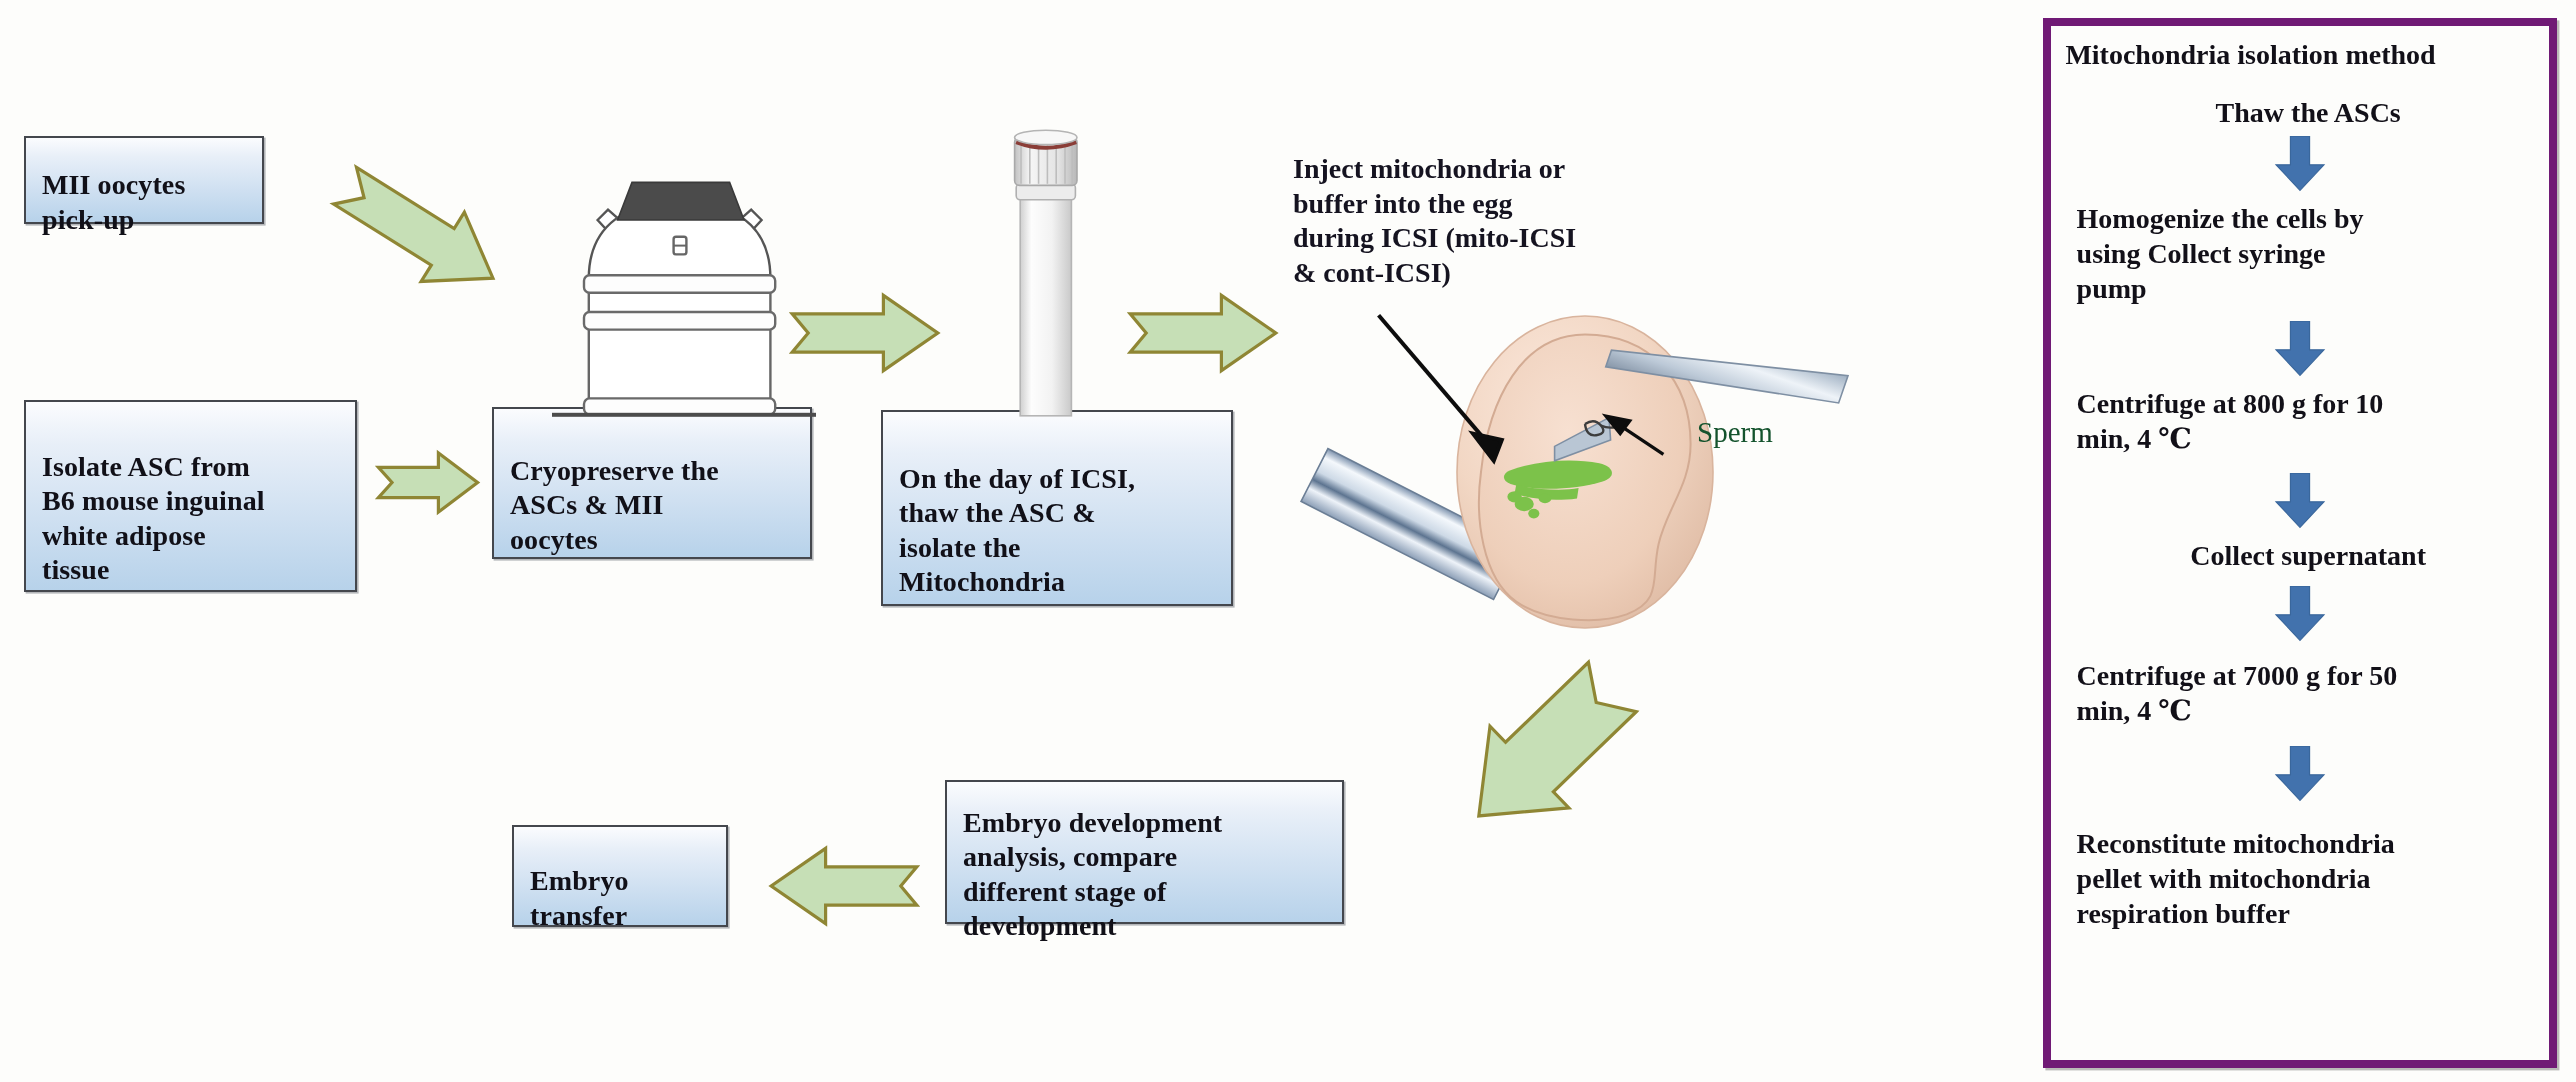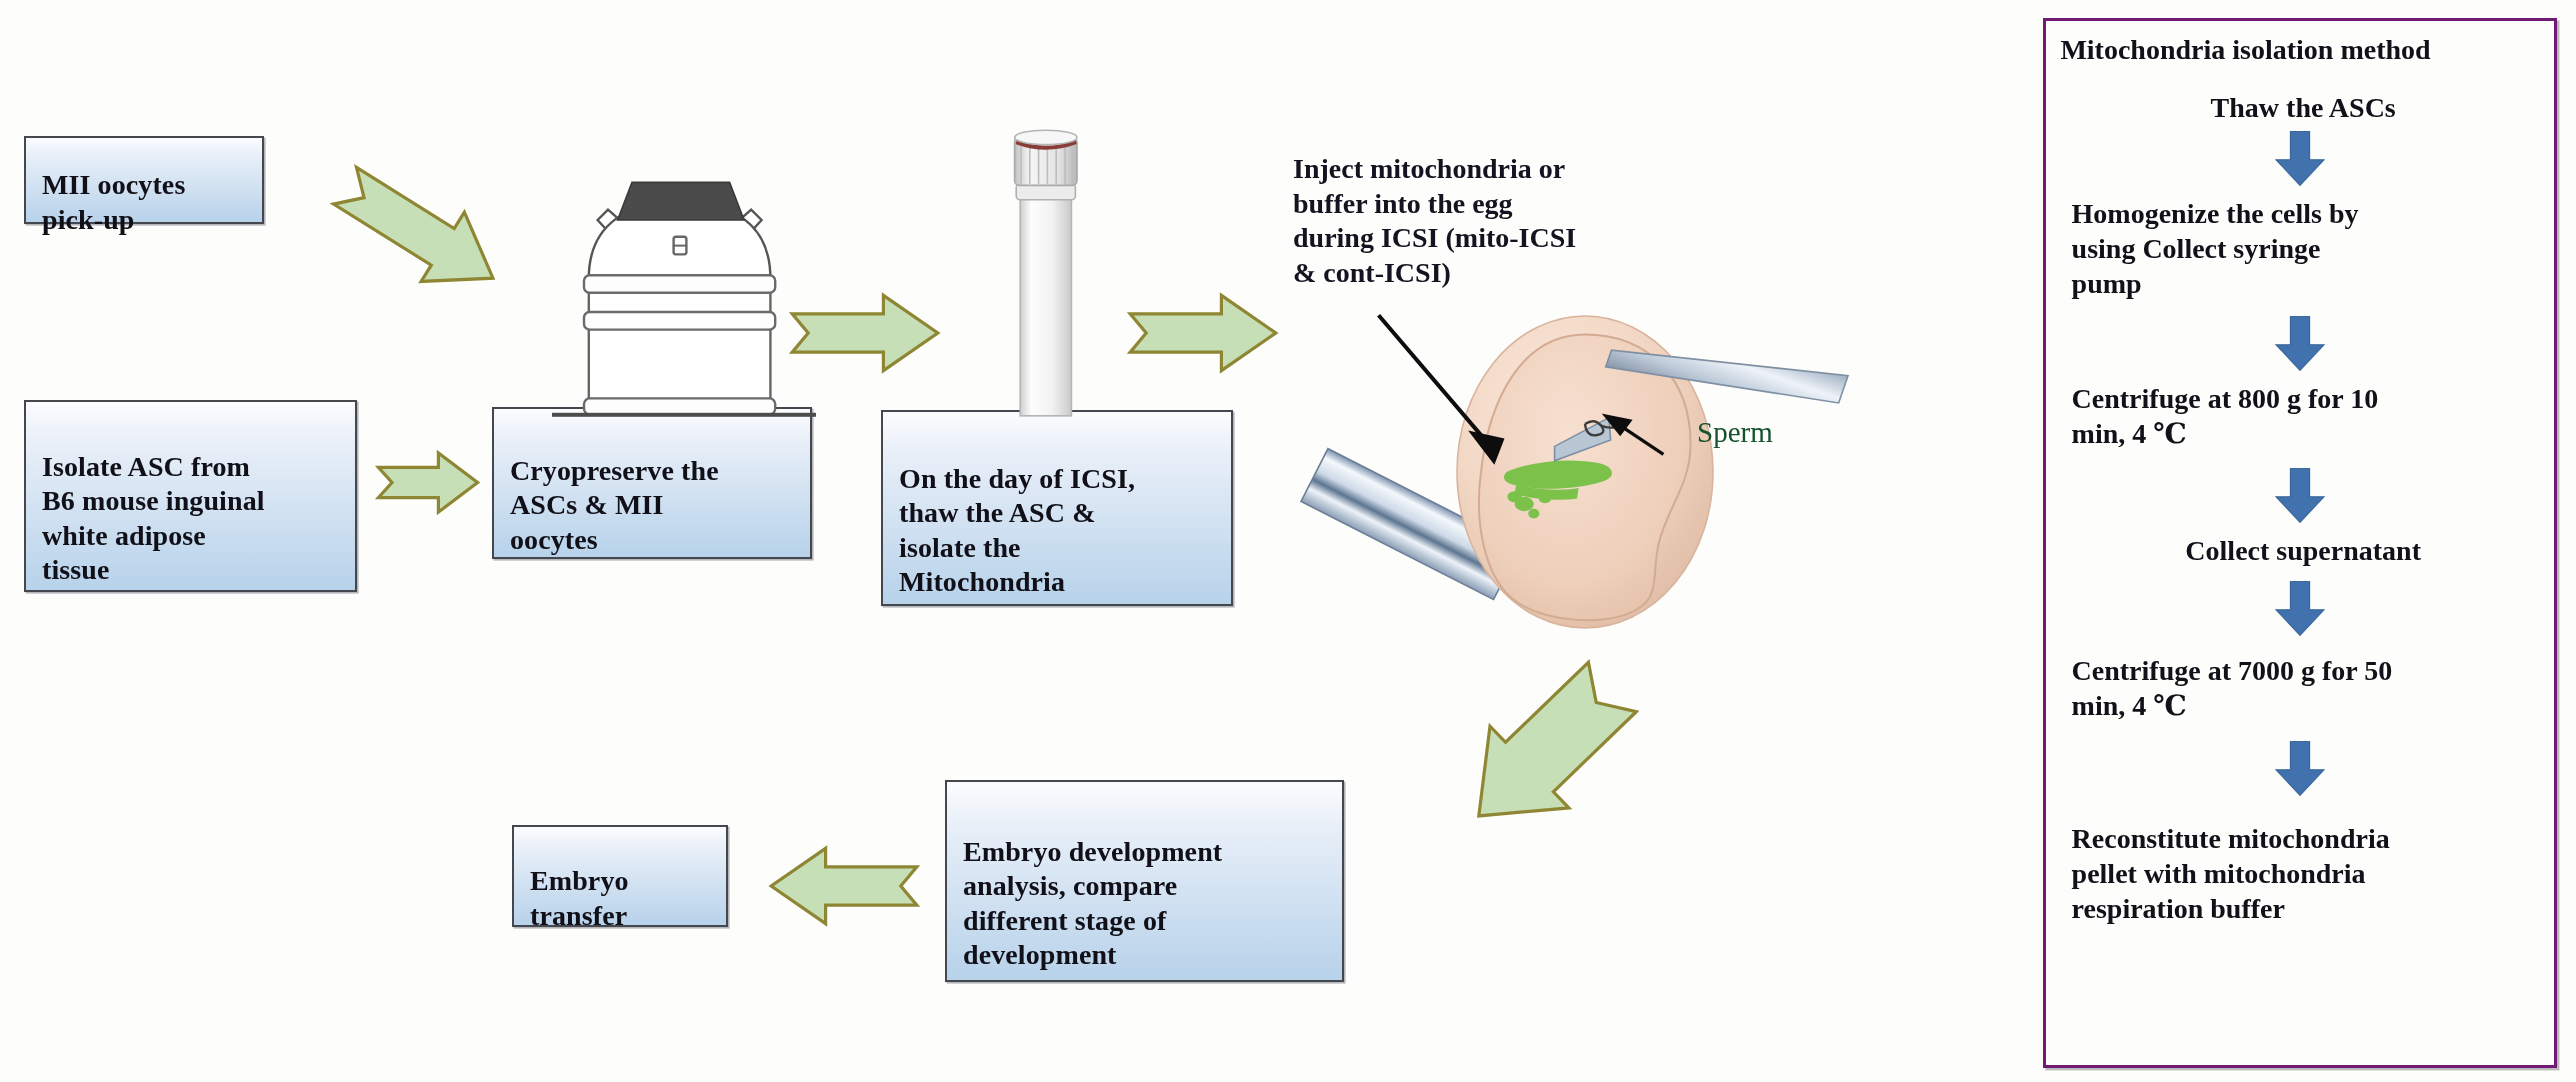--- a/index.html
+++ b/index.html
@@ -54,21 +54,21 @@
   }
 
   
   #method-panel {
     position: absolute;
     left: 2043px;
     top: 17.6px;
     width: 514px;
     height: 1050px;
     box-sizing: border-box;
-    border: 3px solid #701a75;
+    border: 8px solid #701a75;
     background: #fdfdfb;
     box-shadow: 2.4px 2.4px 0 rgba(60,60,60,0.35);
   }
   #method-title {
     position: absolute;
     left: 14.4px;
     top: 13px;
     font-weight: bold;
     font-size: 28px;
     color: #121018;
@@ -128,21 +128,21 @@
 oocytes</span>
   </div>
 
   <div class="pbox" style="left:881px; top:410px; width:352px; height:196px;">
     <span class="txt" style="white-space: pre-line;">On the day of ICSI,
 thaw the ASC &amp;
 isolate the
 Mitochondria</span>
   </div>
 
-  <div class="pbox" style="left:945px; top:780px; width:399px; height:202px;">
+  <div class="pbox" style="left:945px; top:780px; width:399px; height:144px;">
     <span class="txt" style="white-space: pre-line;">Embryo development
 analysis, compare
 different stage of
 development</span>
   </div>
 
   <div class="pbox" style="left:512px; top:825px; width:216px; height:102px;">
     <span class="txt" style="white-space: pre-line;">Embryo
 transfer</span>
   </div>

